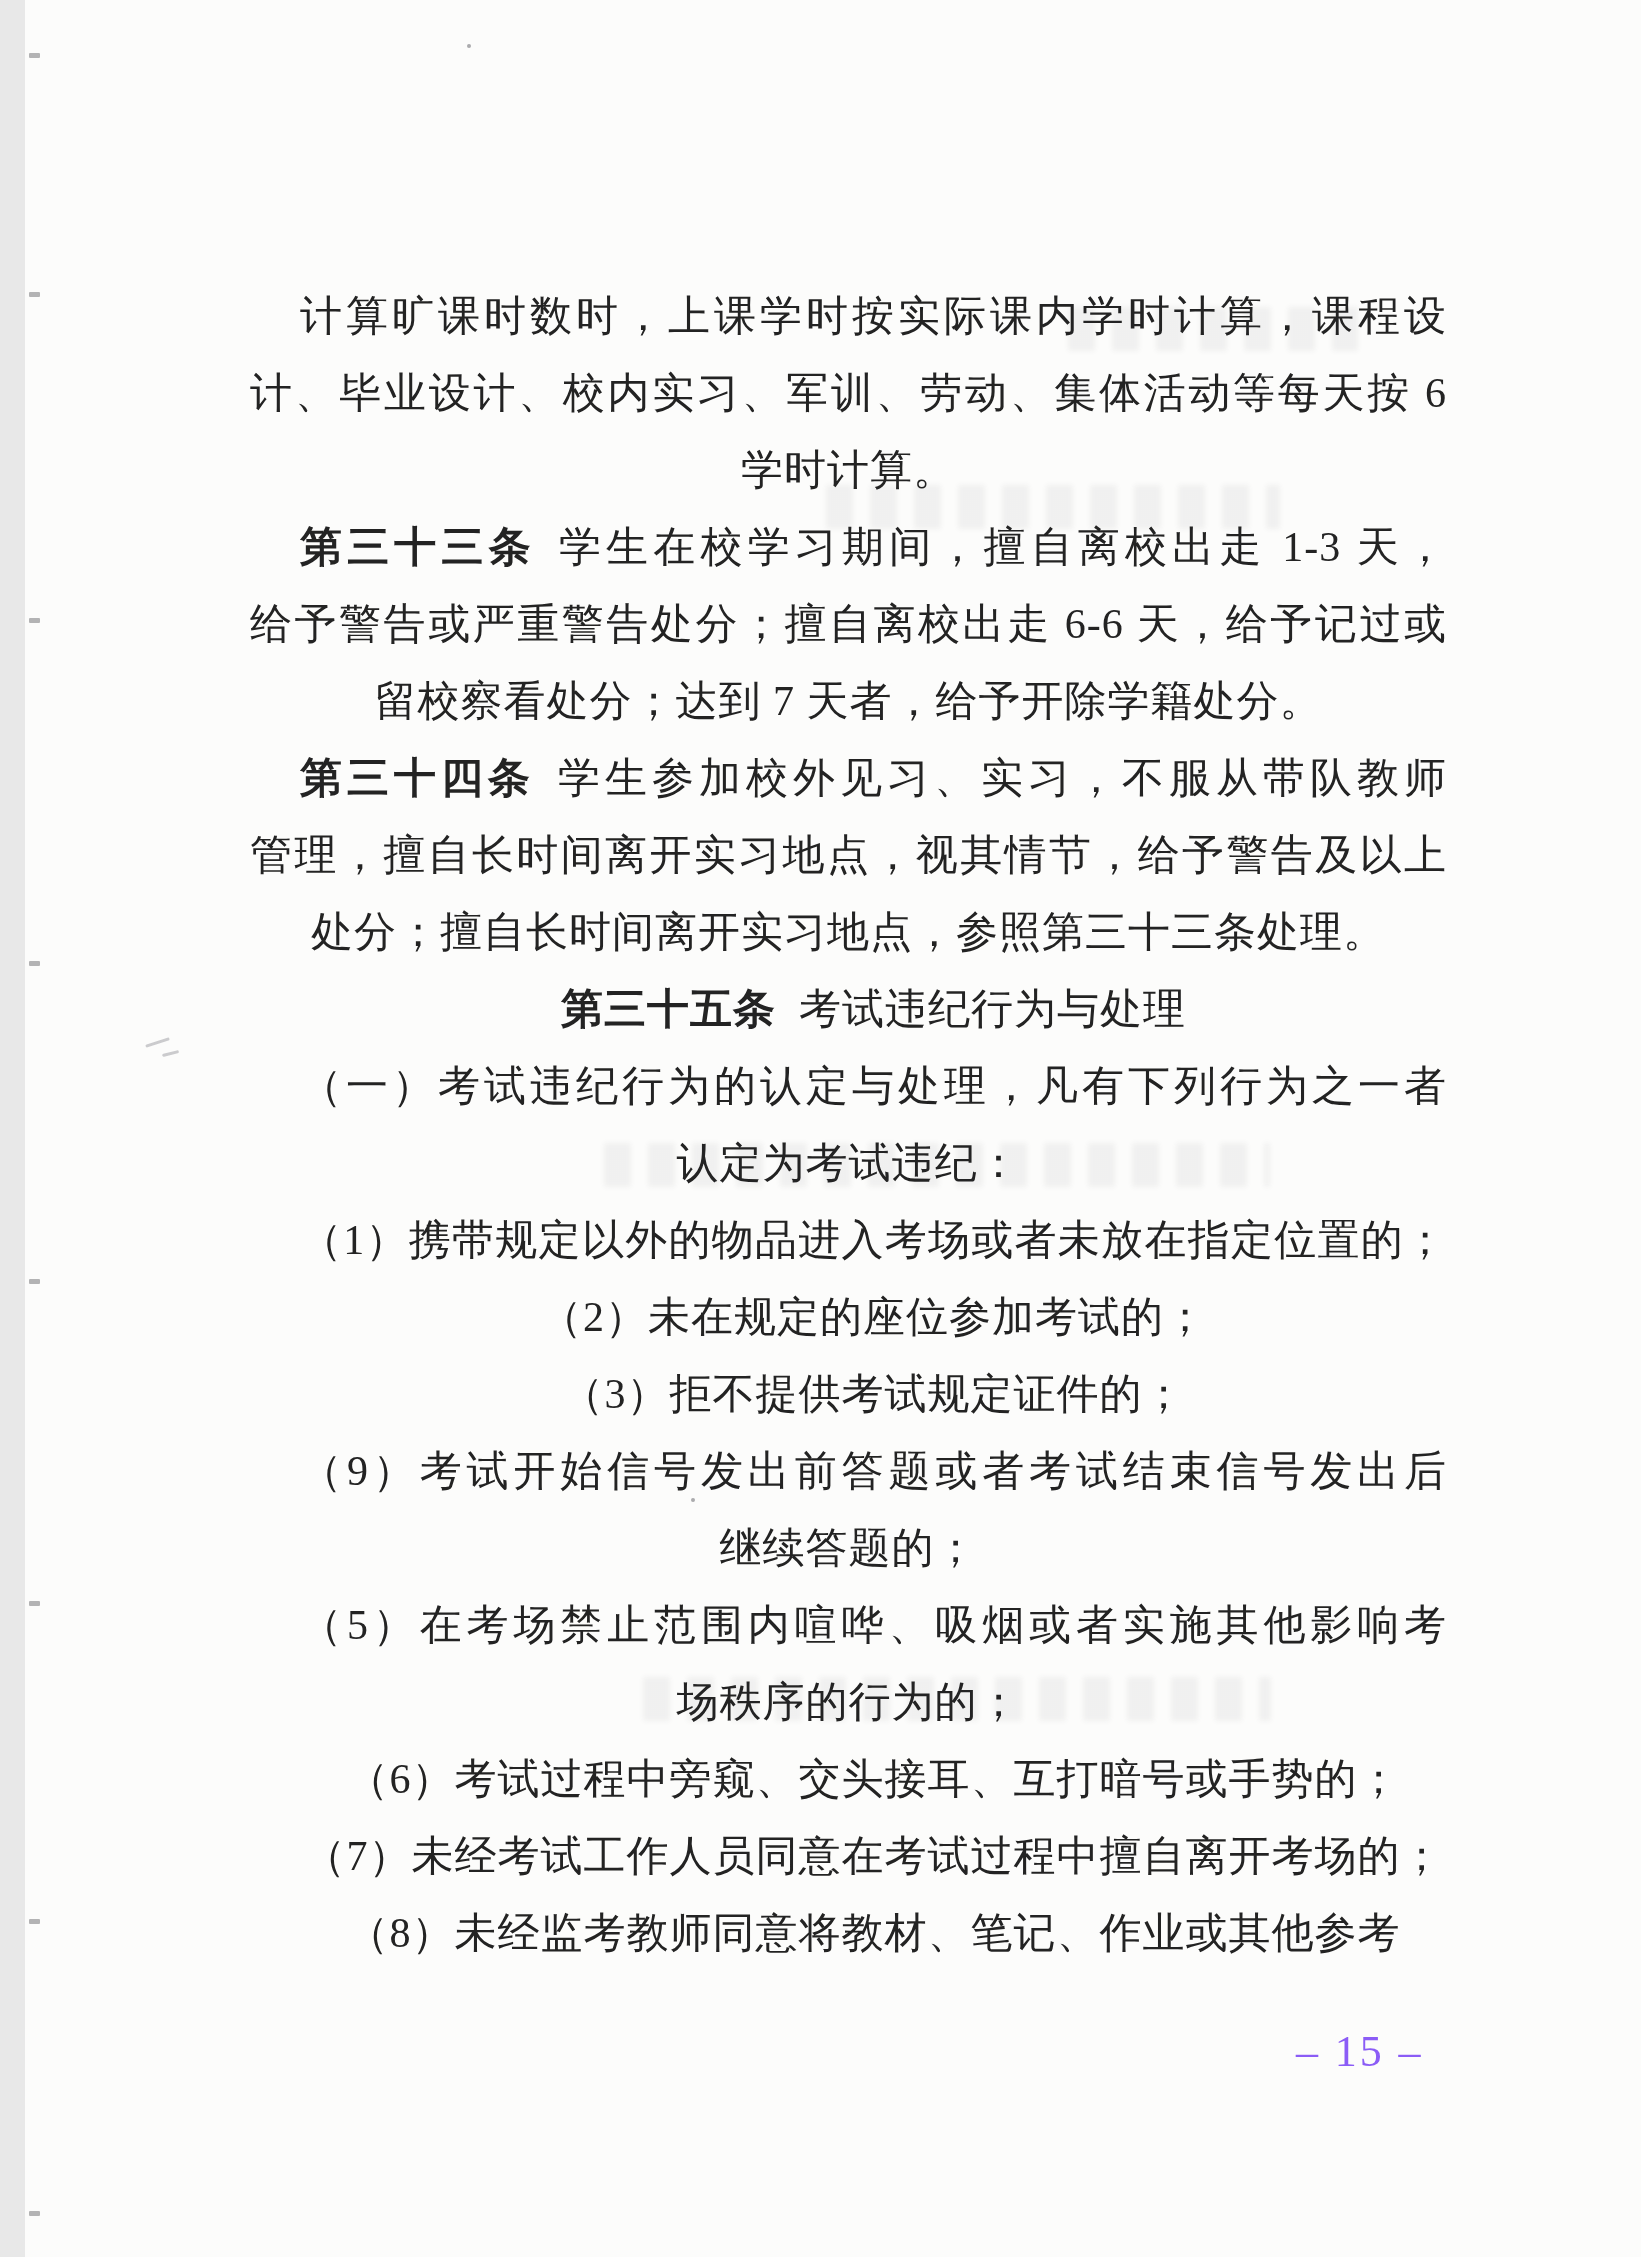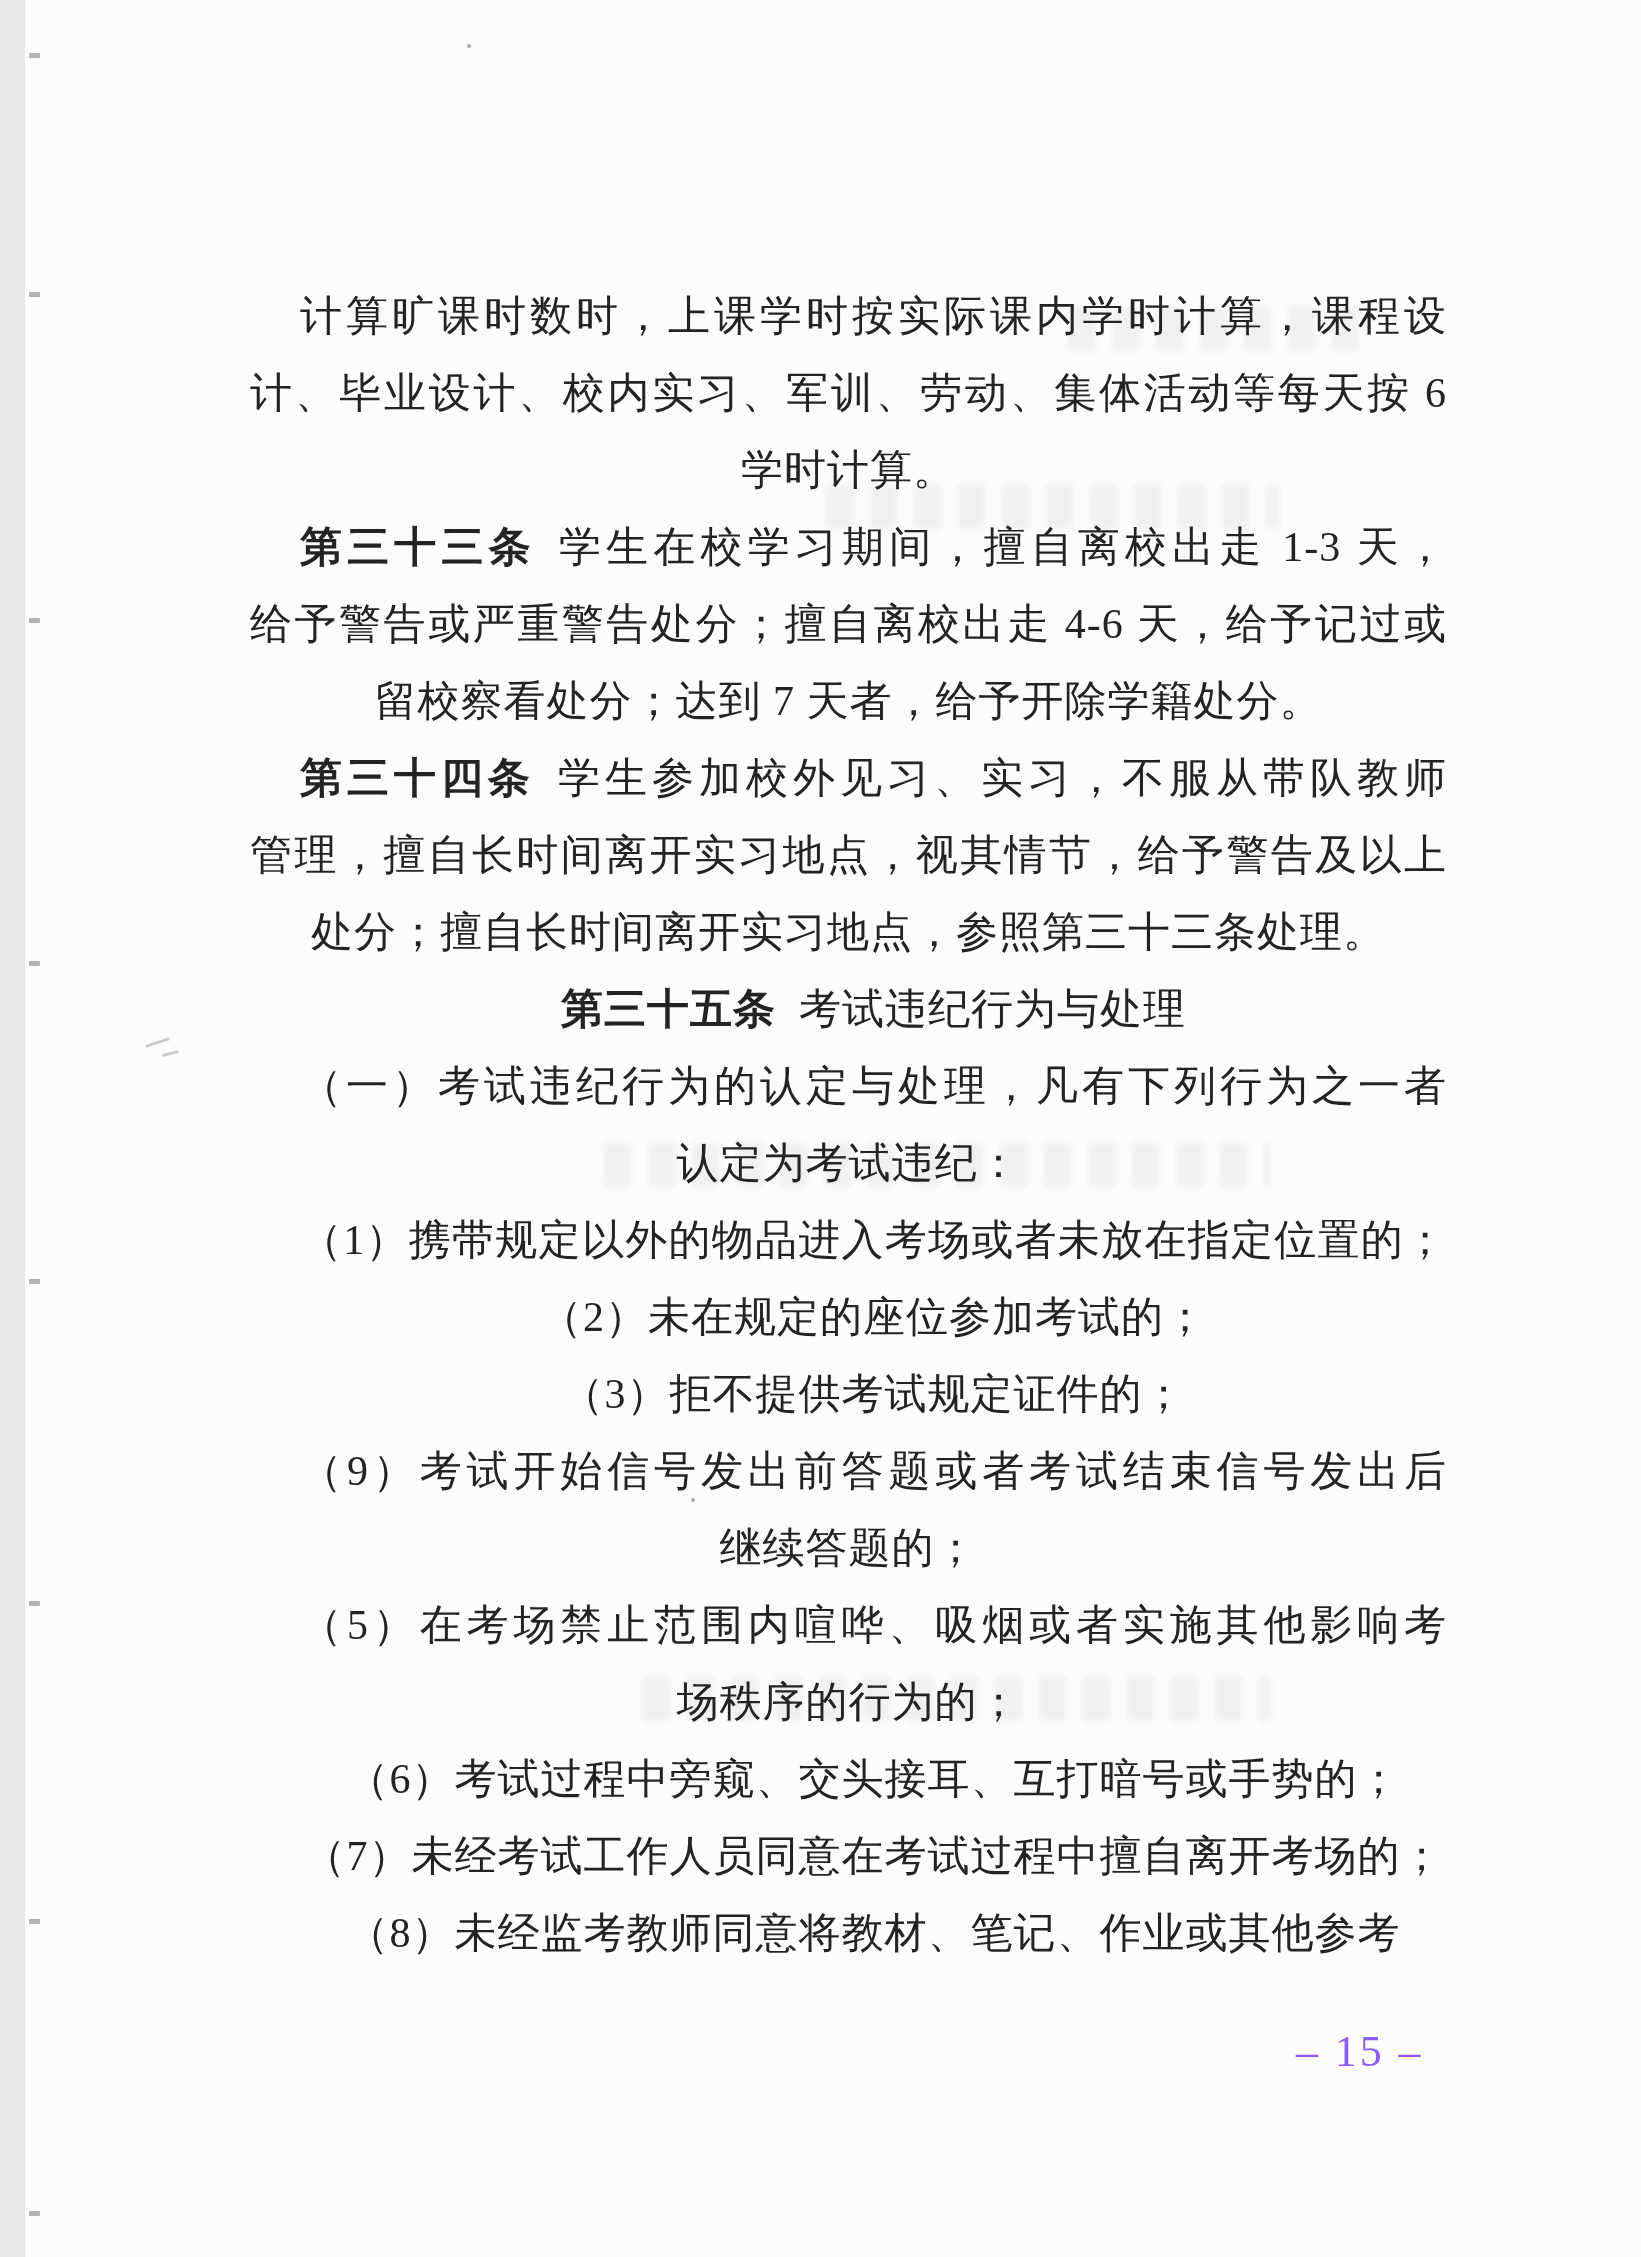--- a/index.html
+++ b/index.html
@@ -82,21 +82,21 @@
 <body>
 
 <div class="page">
 
   <div class="body-text">
     <div class="ln ind fl"><span>计算旷课时数时，上课学时按实际课内学时计算，课程设</span></div>
     <div class="ln fl"><span>计、毕业设计、校内实习、军训、劳动、集体活动等每天按 6</span></div>
     <div class="ln"><span>学时计算。</span></div>
 
     <div class="ln ind fl"><b class="lead">第三十三条</b><span>学生在校学习期间，擅自离校出走 1-3 天，</span></div>
-    <div class="ln fl"><span>给予警告或严重警告处分；擅自离校出走 4-6 天，给予记过或</span></div>
+    <div class="ln fl"><span>给予警告或严重警告处分；擅自离校出走 6-6 天，给予记过或</span></div>
     <div class="ln"><span>留校察看处分；达到 7 天者，给予开除学籍处分。</span></div>
 
     <div class="ln ind fl"><b class="lead">第三十四条</b><span>学生参加校外见习、实习，不服从带队教师</span></div>
     <div class="ln fl"><span>管理，擅自长时间离开实习地点，视其情节，给予警告及以上</span></div>
     <div class="ln"><span>处分；擅自长时间离开实习地点，参照第三十三条处理。</span></div>
 
     <div class="ln ind"><b class="lead">第三十五条</b><span>考试违纪行为与处理</span></div>
 
     <div class="ln ind fl"><span>（一）考试违纪行为的认定与处理，凡有下列行为之一者</span></div>
     <div class="ln"><span>认定为考试违纪：</span></div>

